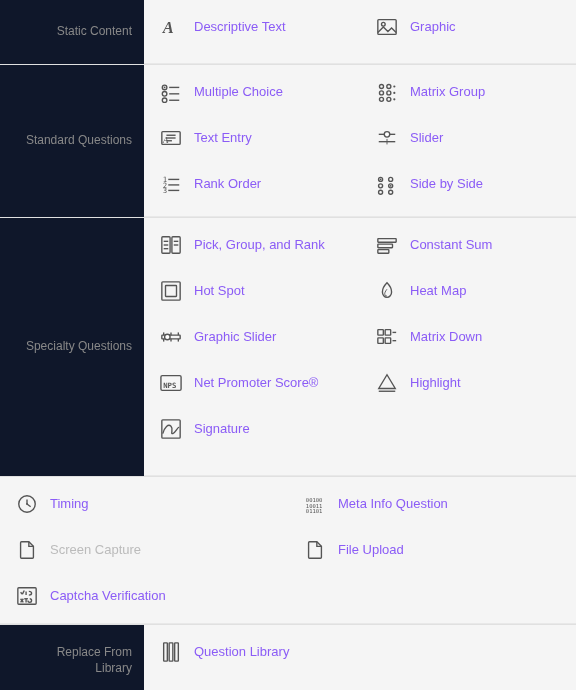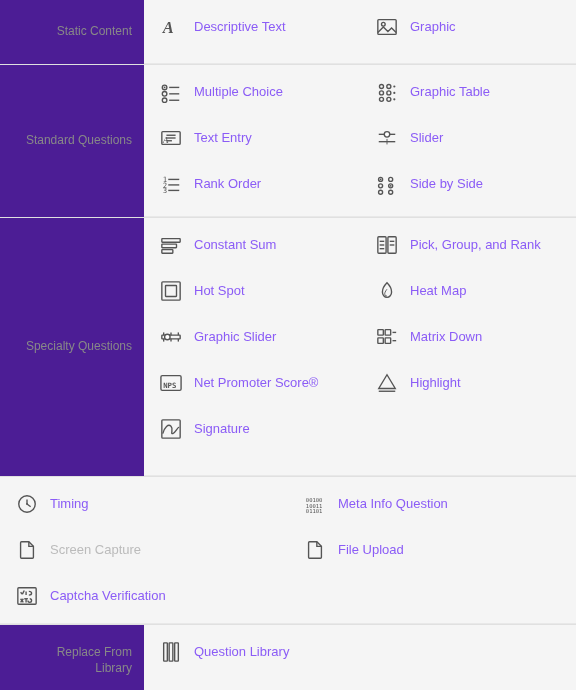--- a/index.html
+++ b/index.html
@@ -11,21 +11,21 @@
       font-size: 13px;
       color: #333;
     }
     .layout {
       display: flex;
       width: 576px;
     }
     .sidebar {
       width: 144px;
       flex-shrink: 0;
-      background: #4c1d95;
+      background: #0f172a;
     }
     .sidebar-section {
       display: flex;
       align-items: center;
       justify-content: flex-end;
       padding: 0 12px;
       text-align: right;
       color: #888;
       font-size: 12px;
       line-height: 1.3;
@@ -152,21 +152,21 @@
               <circle cx="14" cy="6" r="2.2"></circle>
               <circle cx="20" cy="6" r="1.2" fill="#555" stroke="none"></circle>
               <circle cx="6" cy="13" r="2.2"></circle>
               <circle cx="14" cy="13" r="2.2"></circle>
               <circle cx="20" cy="13" r="1.2" fill="#555" stroke="none"></circle>
               <circle cx="6" cy="20" r="2.2"></circle>
               <circle cx="14" cy="20" r="2.2"></circle>
               <circle cx="20" cy="20" r="1.2" fill="#555" stroke="none"></circle>
             </svg>
           </div>
-          <span class="item-label">Graphic Table</span>
+          <span class="item-label">Matrix Group</span>
         </div>
         <div class="item">
           <div class="item-icon">
             <svg viewBox="0 0 24 24">
               <rect x="2" y="5" width="20" height="14" rx="1"></rect>
               <line x1="7" y1="9" x2="17" y2="9"></line>
               <line x1="7" y1="12" x2="17" y2="12"></line>
               <line x1="7" y1="15" x2="13" y2="15"></line>
               <text x="3" y="17" font-size="10" fill="#555" stroke="none" font-family="serif" font-style="italic">A</text>
             </svg>
@@ -218,40 +218,40 @@
 
   <div class="section-specialty" style="border-top:1px solid #e0e0e0;">
     <div class="sidebar" style="min-height:258px;">
       <div class="sidebar-section" style="height:258px;padding-left:6px;">Specialty Questions</div>
     </div>
     <div class="content-section">
       <div class="items-grid">
         <div class="item">
           <div class="item-icon">
             <svg viewBox="0 0 24 24">
-              <rect x="2" y="5" width="20" height="4" rx="0.5"></rect>
-              <rect x="2" y="11" width="16" height="4" rx="0.5"></rect>
-              <rect x="2" y="17" width="12" height="4" rx="0.5"></rect>
-            </svg>
-          </div>
-          <span class="item-label">Constant Sum</span>
-        </div>
-        <div class="item">
-          <div class="item-icon">
-            <svg viewBox="0 0 24 24">
               <rect x="2" y="3" width="9" height="18" rx="1"></rect>
               <rect x="13" y="3" width="9" height="18" rx="1"></rect>
               <line x1="4" y1="8" x2="9" y2="8"></line>
               <line x1="4" y1="12" x2="9" y2="12"></line>
               <line x1="4" y1="16" x2="9" y2="16"></line>
               <line x1="15" y1="8" x2="20" y2="8"></line>
               <line x1="15" y1="12" x2="20" y2="12"></line>
             </svg>
           </div>
           <span class="item-label">Pick, Group, and Rank</span>
+        </div>
+        <div class="item">
+          <div class="item-icon">
+            <svg viewBox="0 0 24 24">
+              <rect x="2" y="5" width="20" height="4" rx="0.5"></rect>
+              <rect x="2" y="11" width="16" height="4" rx="0.5"></rect>
+              <rect x="2" y="17" width="12" height="4" rx="0.5"></rect>
+            </svg>
+          </div>
+          <span class="item-label">Constant Sum</span>
         </div>
         <div class="item">
           <div class="item-icon">
             <svg viewBox="0 0 24 24">
               <rect x="2" y="2" width="20" height="20" rx="1"></rect>
               <rect x="6" y="6" width="12" height="12" rx="0.5"></rect>
             </svg>
           </div>
           <span class="item-label">Hot Spot</span>
         </div>

